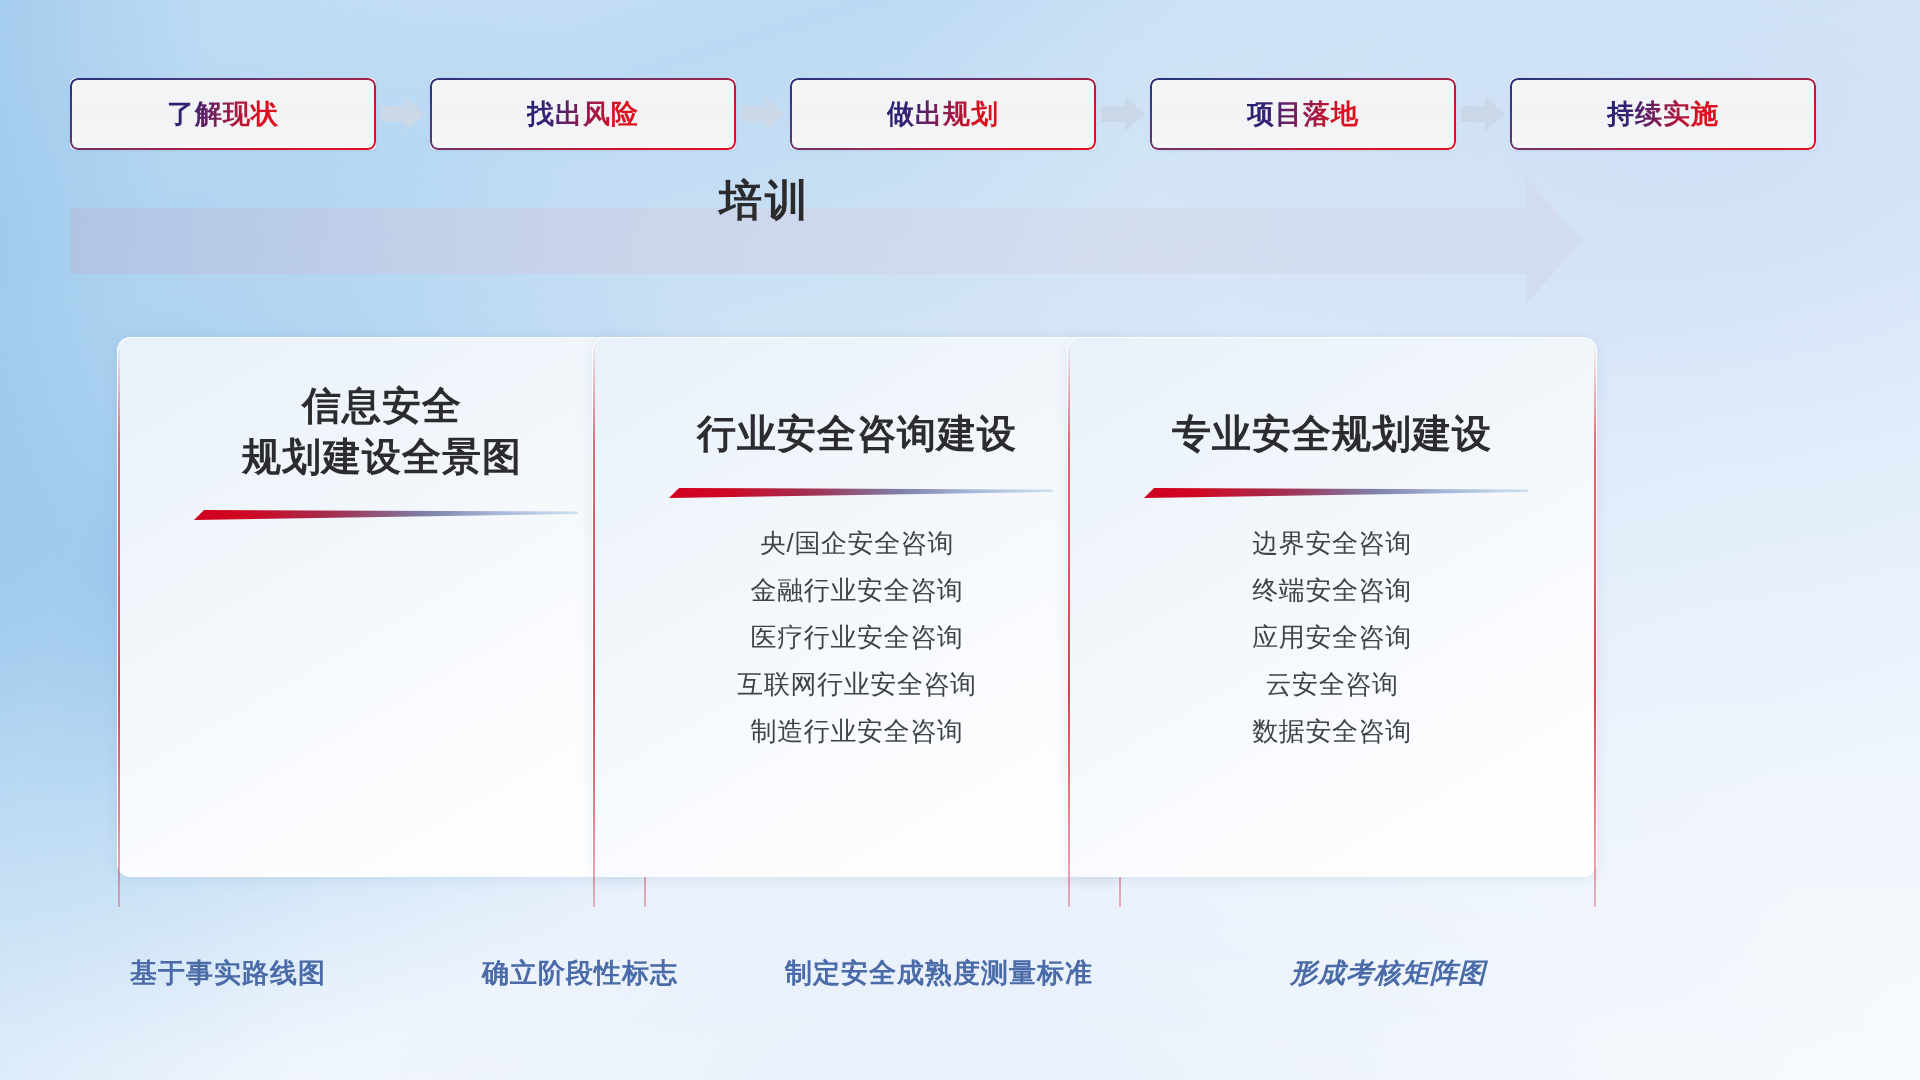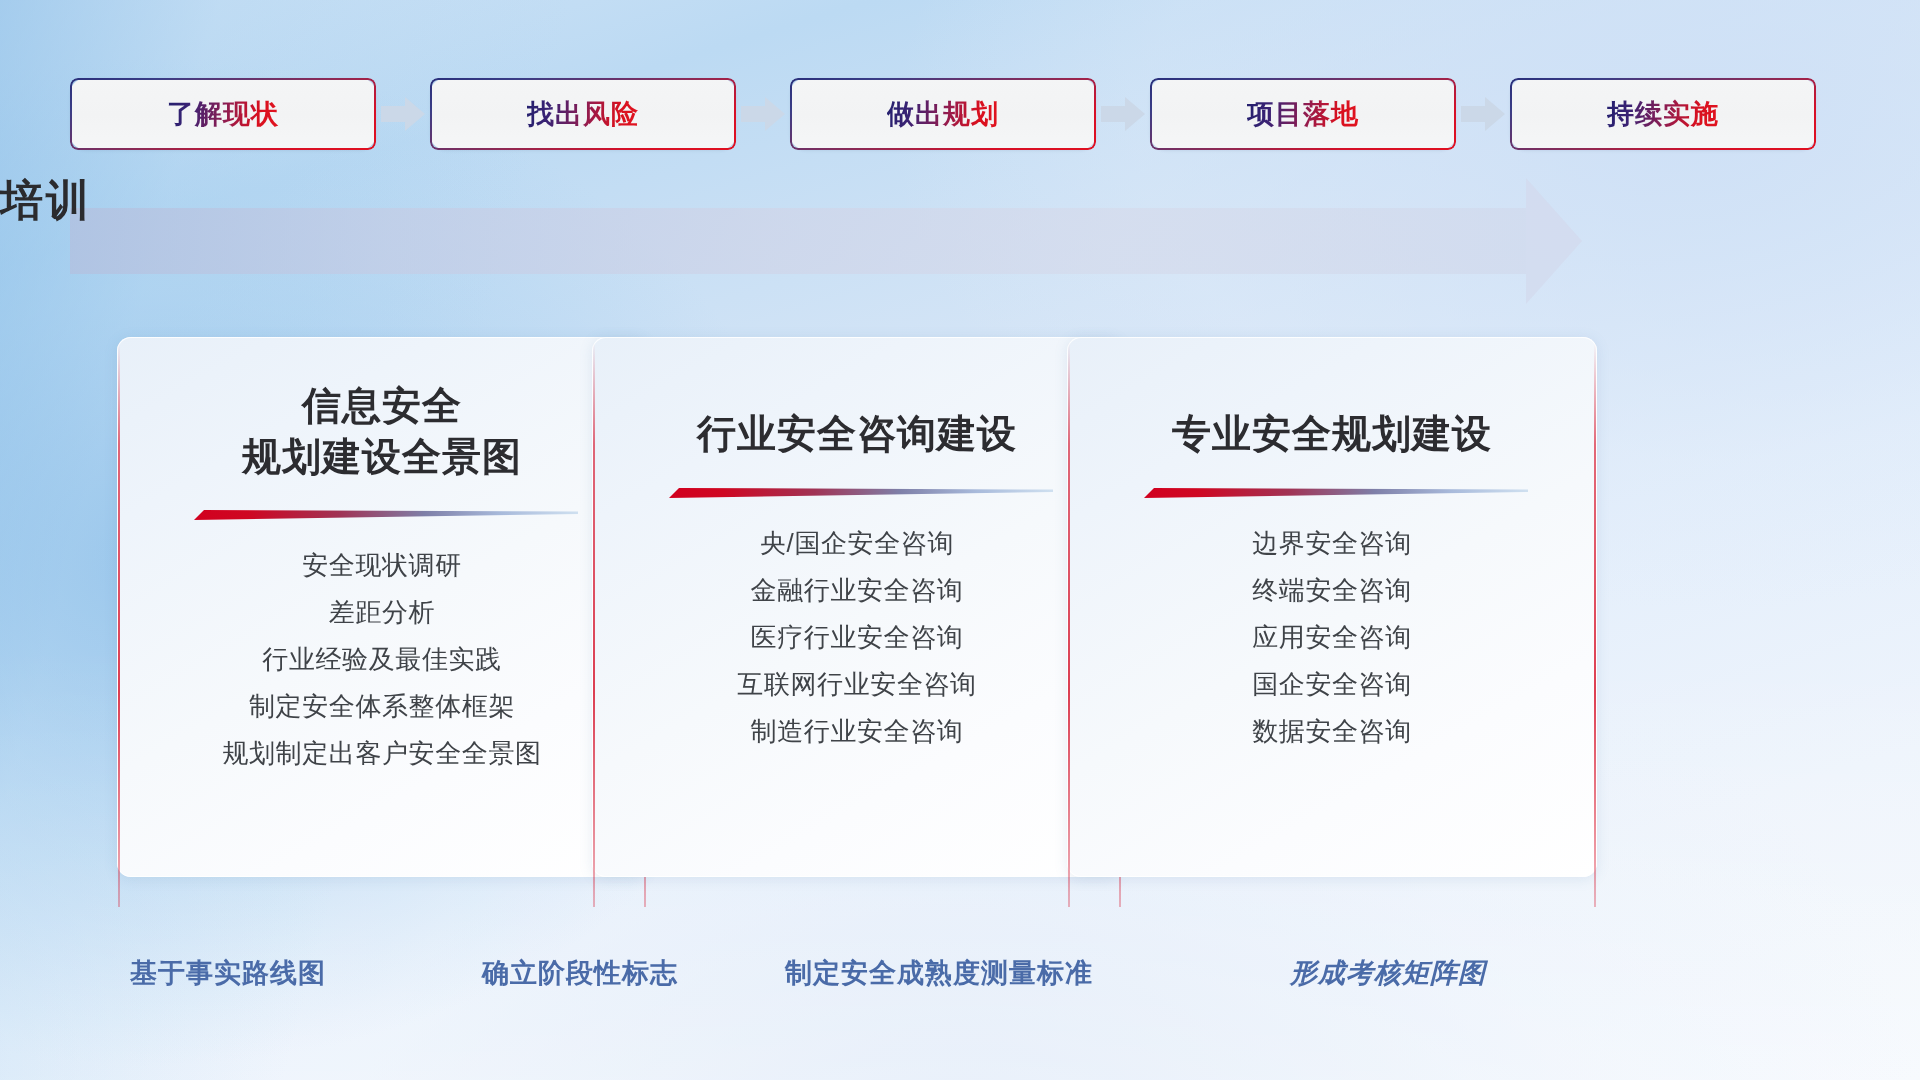--- a/index.html
+++ b/index.html
@@ -40,21 +40,21 @@
     top: 78px;
     width: 1786px;
     height: 72px;
     display: flex;
     align-items: center;
   }
   .step-box {
     position: relative;
     flex: 0 0 306px;
     height: 72px;
-    border-radius: 16px;
+    border-radius: 5px;
     background: linear-gradient(180deg, #f4f5f6 0%, #f2f3f4 52%, #f5f6f7 100%);
     display: flex;
     align-items: center;
     justify-content: center;
     box-shadow: 0 1px 3px rgba(60,90,130,0.10);
   }
   
   .step-box::before {
     content: "";
     position: absolute;
@@ -105,20 +105,21 @@
     width: 0;
     height: 0;
     border-top: 63px solid transparent;
     border-bottom: 63px solid transparent;
     border-left: 56px solid rgba(210,218,237,0.72);
   }
   .banner-title {
     position: absolute;
     left: 0; right: 0;
     top: 172px;
+    text-align: center;
     width: 1530px;
     font-size: 43px;
     font-weight: 700;
     color: #2b2b2e;
     letter-spacing: 3px;
     z-index: 4;
   }
 
   
   .cards {
@@ -287,27 +288,20 @@
                 <stop offset="14%" stop-color="#cf0722"></stop>
                 <stop offset="38%" stop-color="#a03355"></stop>
                 <stop offset="60%" stop-color="#7e7fa8"></stop>
                 <stop offset="80%" stop-color="#a8badb"></stop>
                 <stop offset="100%" stop-color="#cfe0f0"></stop>
               </linearGradient>
             </defs>
             <path d="M8 12 L18 2 L392 3.6 L392 6.0 Z" fill="url(#dg1)"></path>
           </svg>
         </div>
-        <ul class="card-list">
-          <li>安全现状调研</li>
-          <li>差距分析</li>
-          <li>行业经验及最佳实践</li>
-          <li>制定安全体系整体框架</li>
-          <li>规划制定出客户安全全景图</li>
-        </ul>
       </div>
     </div>
 
     <div class="card card-2">
       <div class="card-inner">
         <div class="card-title single">行业安全咨询建设</div>
         <div class="divider">
           <svg width="392" height="14" viewBox="0 0 392 14" preserveAspectRatio="none" aria-hidden="true">
             <defs>
               <linearGradient id="dg2" x1="0" y1="0" x2="1" y2="0">
@@ -347,21 +341,21 @@
                 <stop offset="100%" stop-color="#cfe0f0"></stop>
               </linearGradient>
             </defs>
             <path d="M8 12 L18 2 L392 3.6 L392 6.0 Z" fill="url(#dg3)"></path>
           </svg>
         </div>
         <ul class="card-list">
           <li>边界安全咨询</li>
           <li>终端安全咨询</li>
           <li>应用安全咨询</li>
-          <li>国企安全咨询</li>
+          <li>云安全咨询</li>
           <li>数据安全咨询</li>
         </ul>
       </div>
     </div>
   </div>
 
   <div class="bottom-labels">
     <div class="blabel bl-1">基于事实路线图</div>
     <div class="blabel bl-2">确立阶段性标志</div>
     <div class="blabel bl-3">制定安全成熟度测量标准</div>

